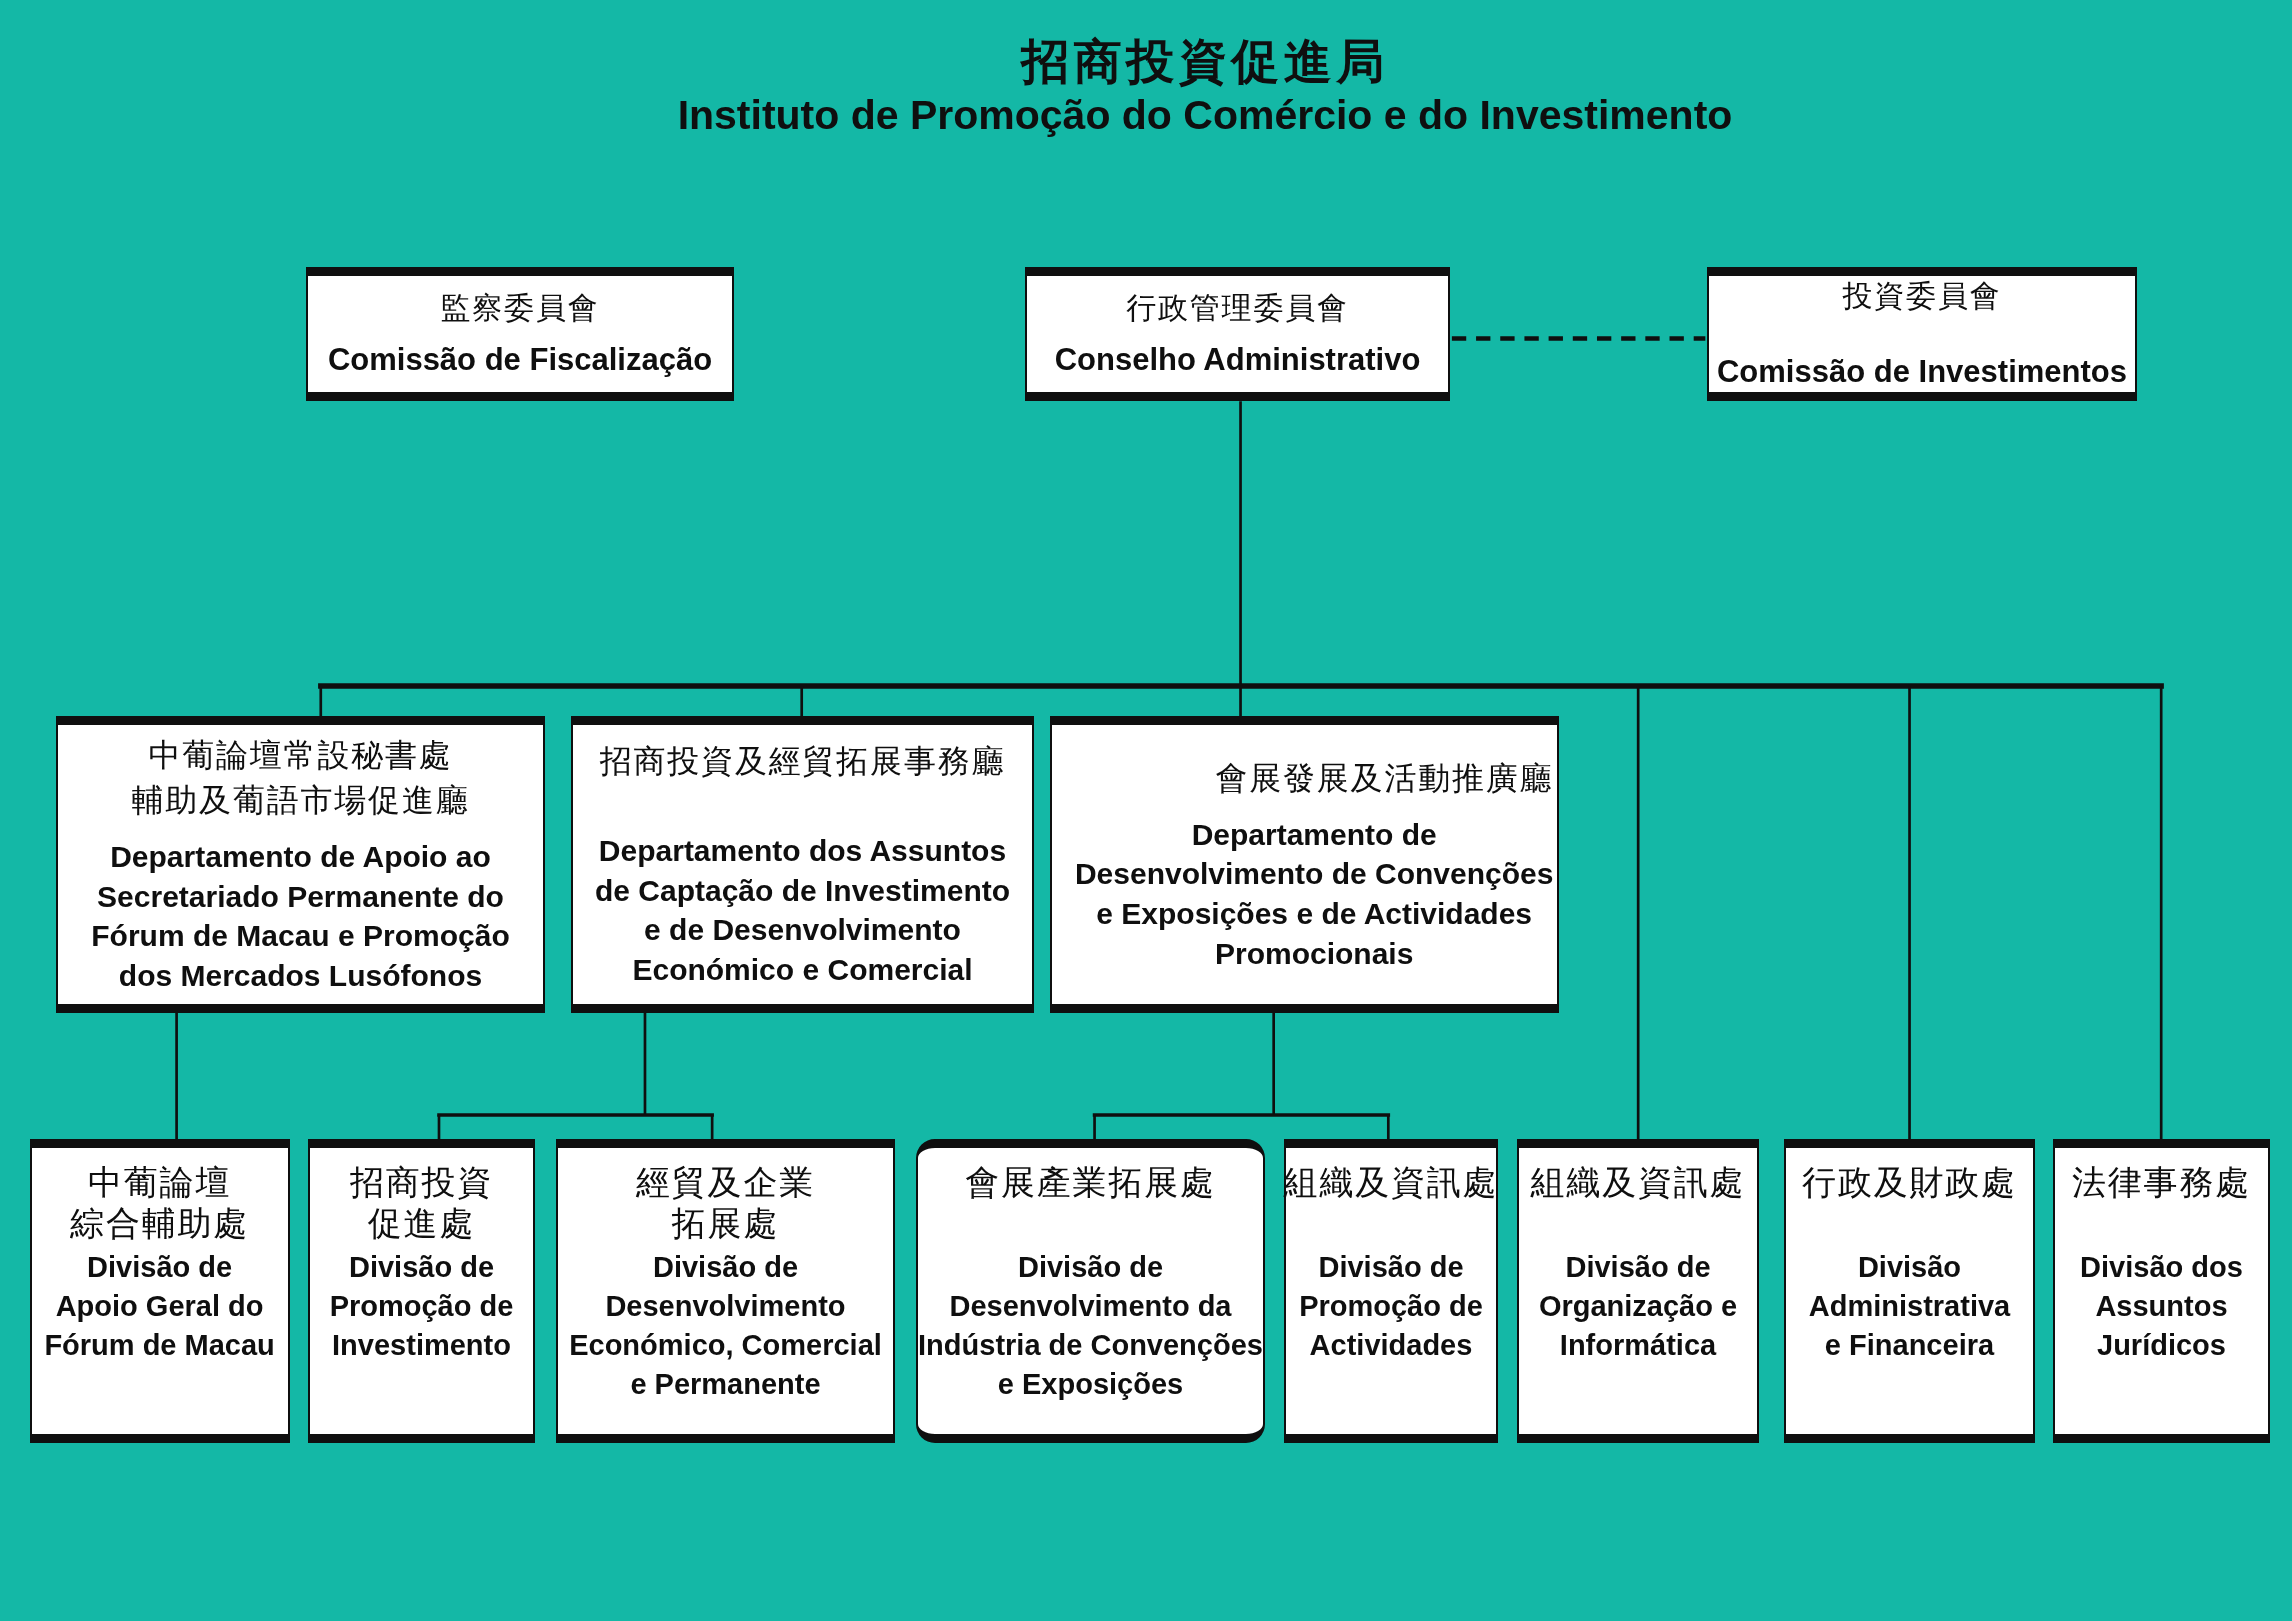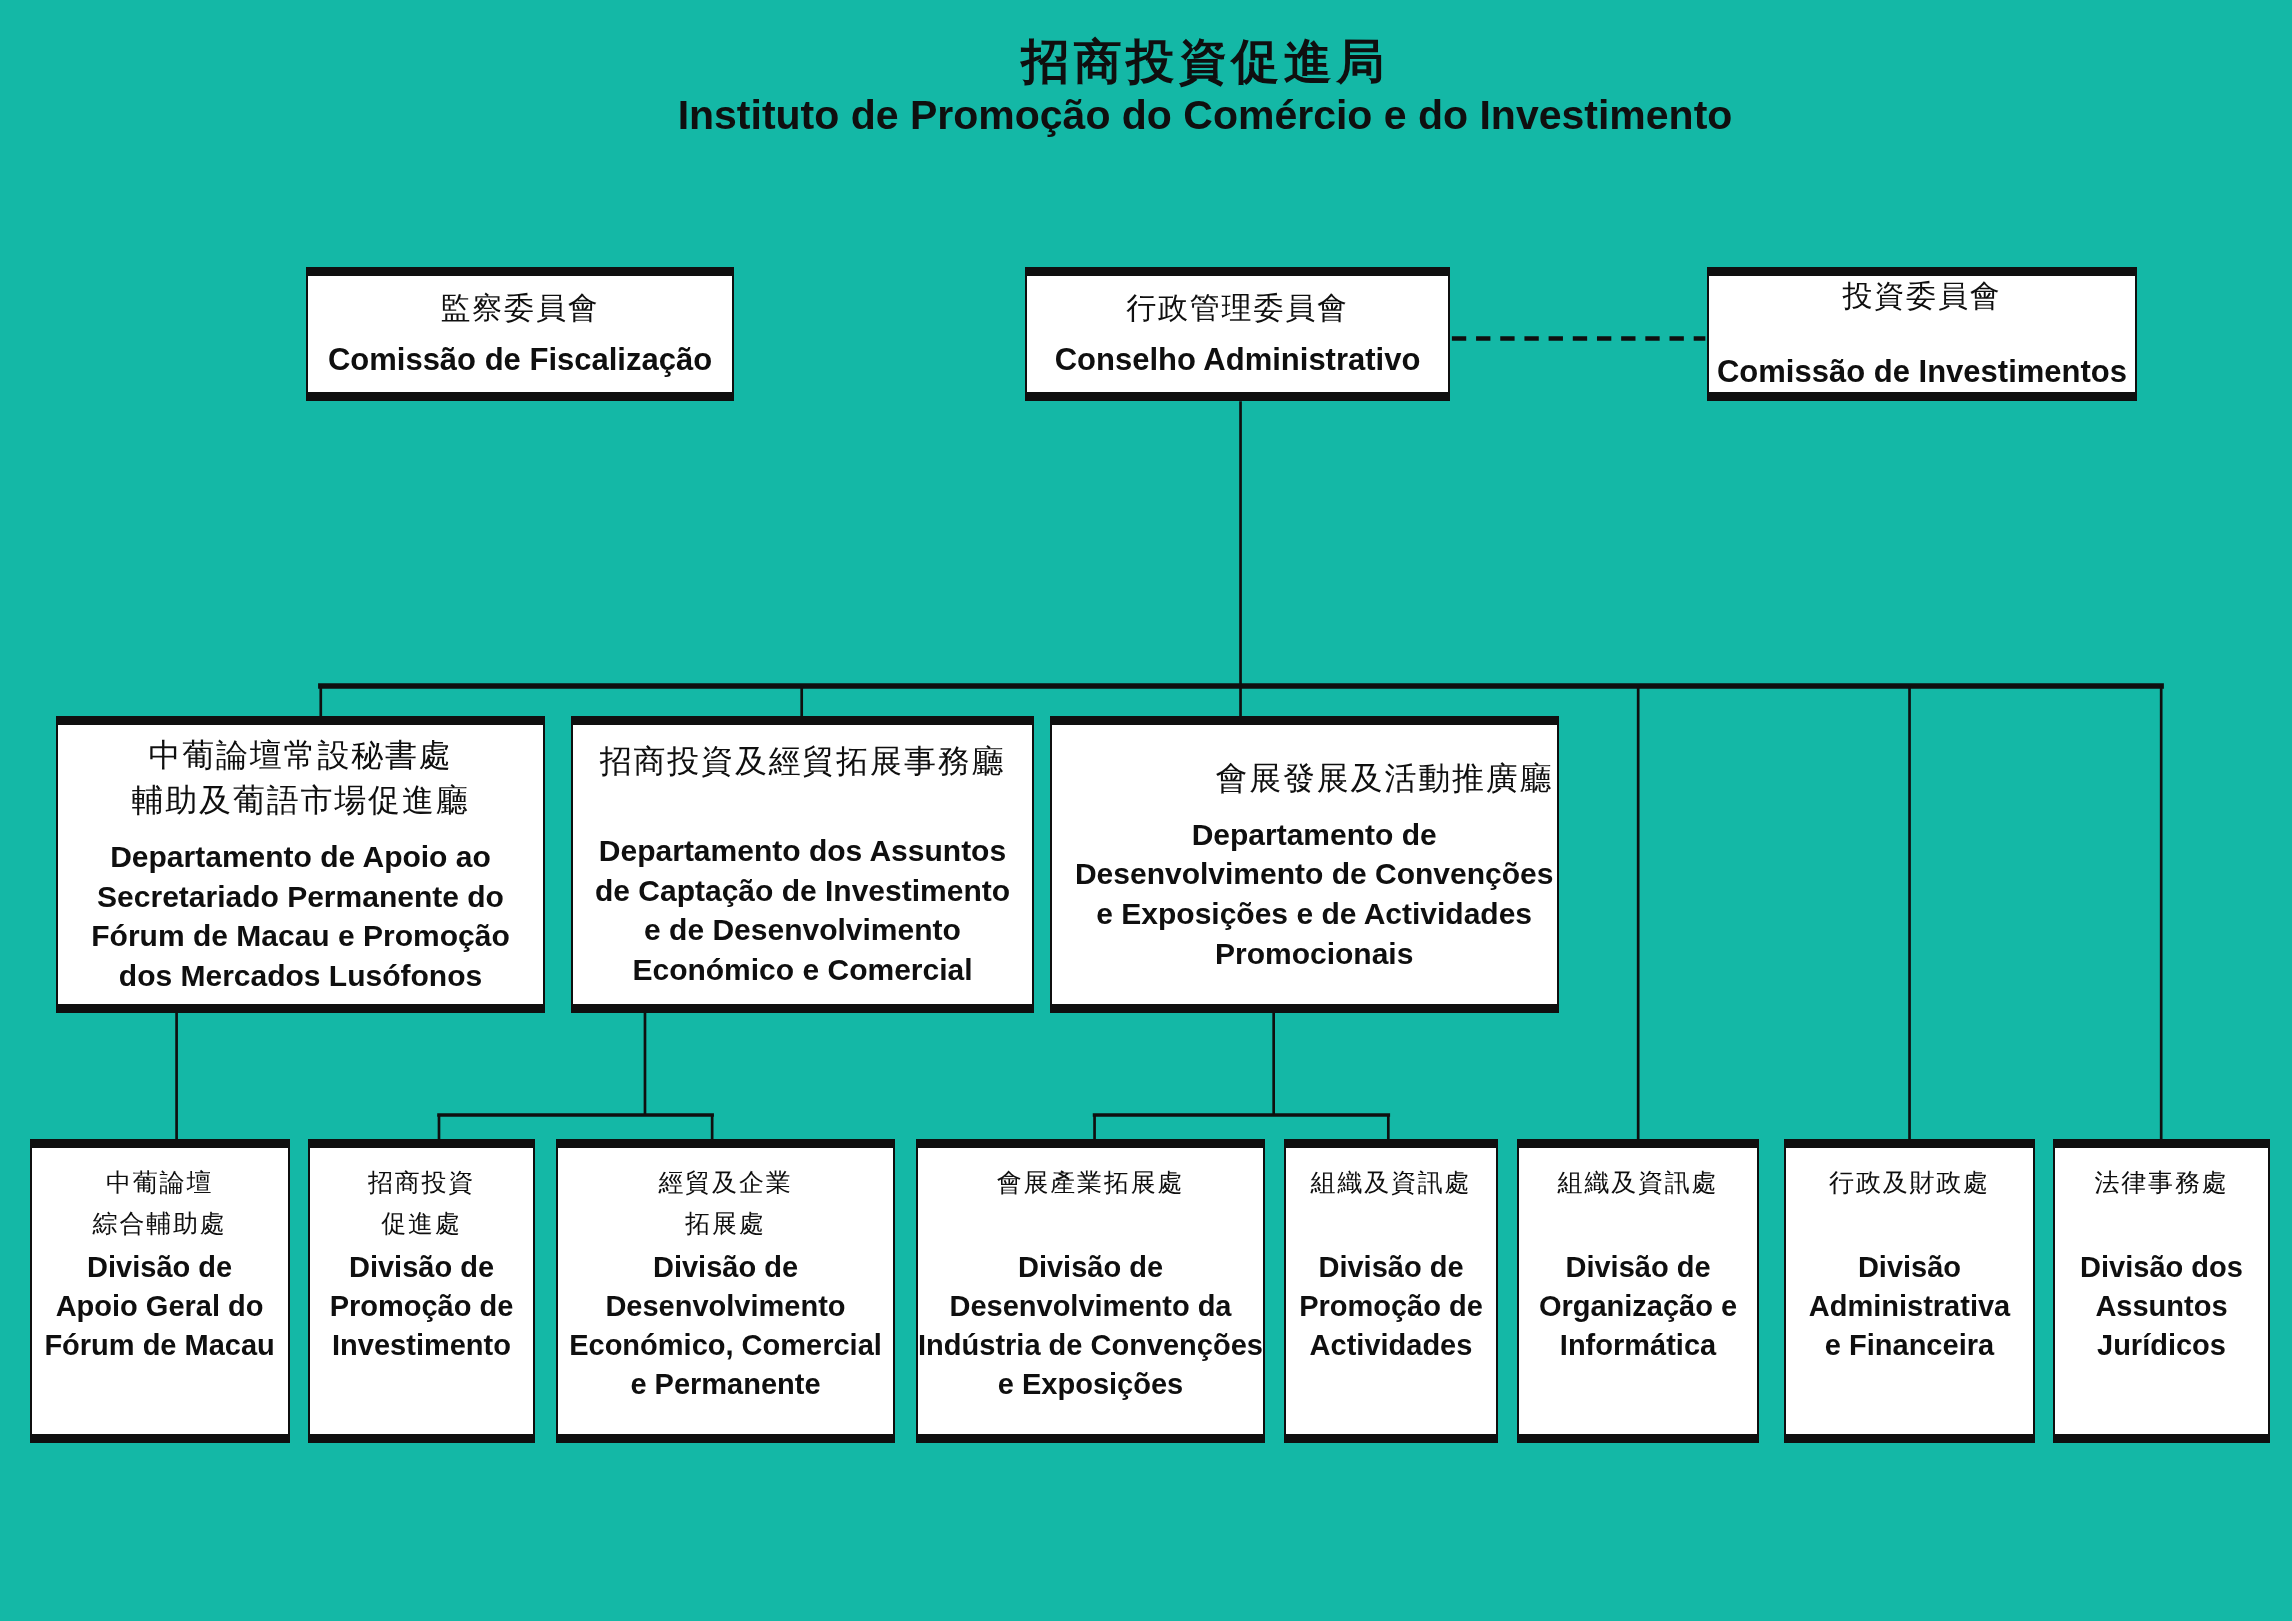--- a/index.html
+++ b/index.html
@@ -64,21 +64,21 @@
 
   .committee { justify-content: center; gap: 16px; }
   .committee .zh-wrap { font-size: 30px; line-height: 1.2; }
   .committee .pt-wrap { font-size: 31px; line-height: 1.15; }
 
   .department { justify-content: center; gap: 14.3px; padding: 3.6px 3.6px; }
   .department .zh-wrap { font-size: 32px; line-height: 1.4; }
   .department .pt-wrap { font-size: 30px; line-height: 1.32; }
 
   .division { justify-content: flex-start; padding-top: 14.3px; }
-  .division .zh-wrap { font-size: 25px; line-height: 41px; height: 86px; }
+  .division .zh-wrap { font-size: 34px; line-height: 41px; height: 86px; }
   .division .pt-wrap { font-size: 29px; line-height: 39px; }
 </style>
 </head>
 <body>
 
 <div id="org-stage">
   <svg id="connector-svg" xmlns="http://www.w3.org/2000/svg" viewBox="0 0 2560 1810">
       <line x1="1385" y1="448" x2="1385" y2="802" stroke="#0f0f0f" stroke-width="3"></line>
       <line x1="355" y1="766" x2="2416" y2="766" stroke="#0f0f0f" stroke-width="6"></line>
       <line x1="358" y1="766" x2="358" y2="802" stroke="#0f0f0f" stroke-width="3"></line>
@@ -187,21 +187,21 @@
         <span class="line">經貿及企業</span>
         <span class="line">拓展處</span>
       </div>
       <div class="pt-wrap">
         <span class="line">Divisão de</span>
         <span class="line">Desenvolvimento</span>
         <span class="line">Económico, Comercial</span>
         <span class="line">e Permanente</span>
       </div>
     </div>
-    <div class="node division" style="left: 916px; top: 1139px; width: 349px; height: 304px;">
+    <div class="node division" style="left: 916px; top: 1139px; width: 349px; height: 304px; border-radius: 19px;">
       <div class="zh-wrap">
         <span class="line">會展產業拓展處</span>
       </div>
       <div class="pt-wrap">
         <span class="line">Divisão de</span>
         <span class="line">Desenvolvimento da</span>
         <span class="line">Indústria de Convenções</span>
         <span class="line">e Exposições</span>
       </div>
     </div>

